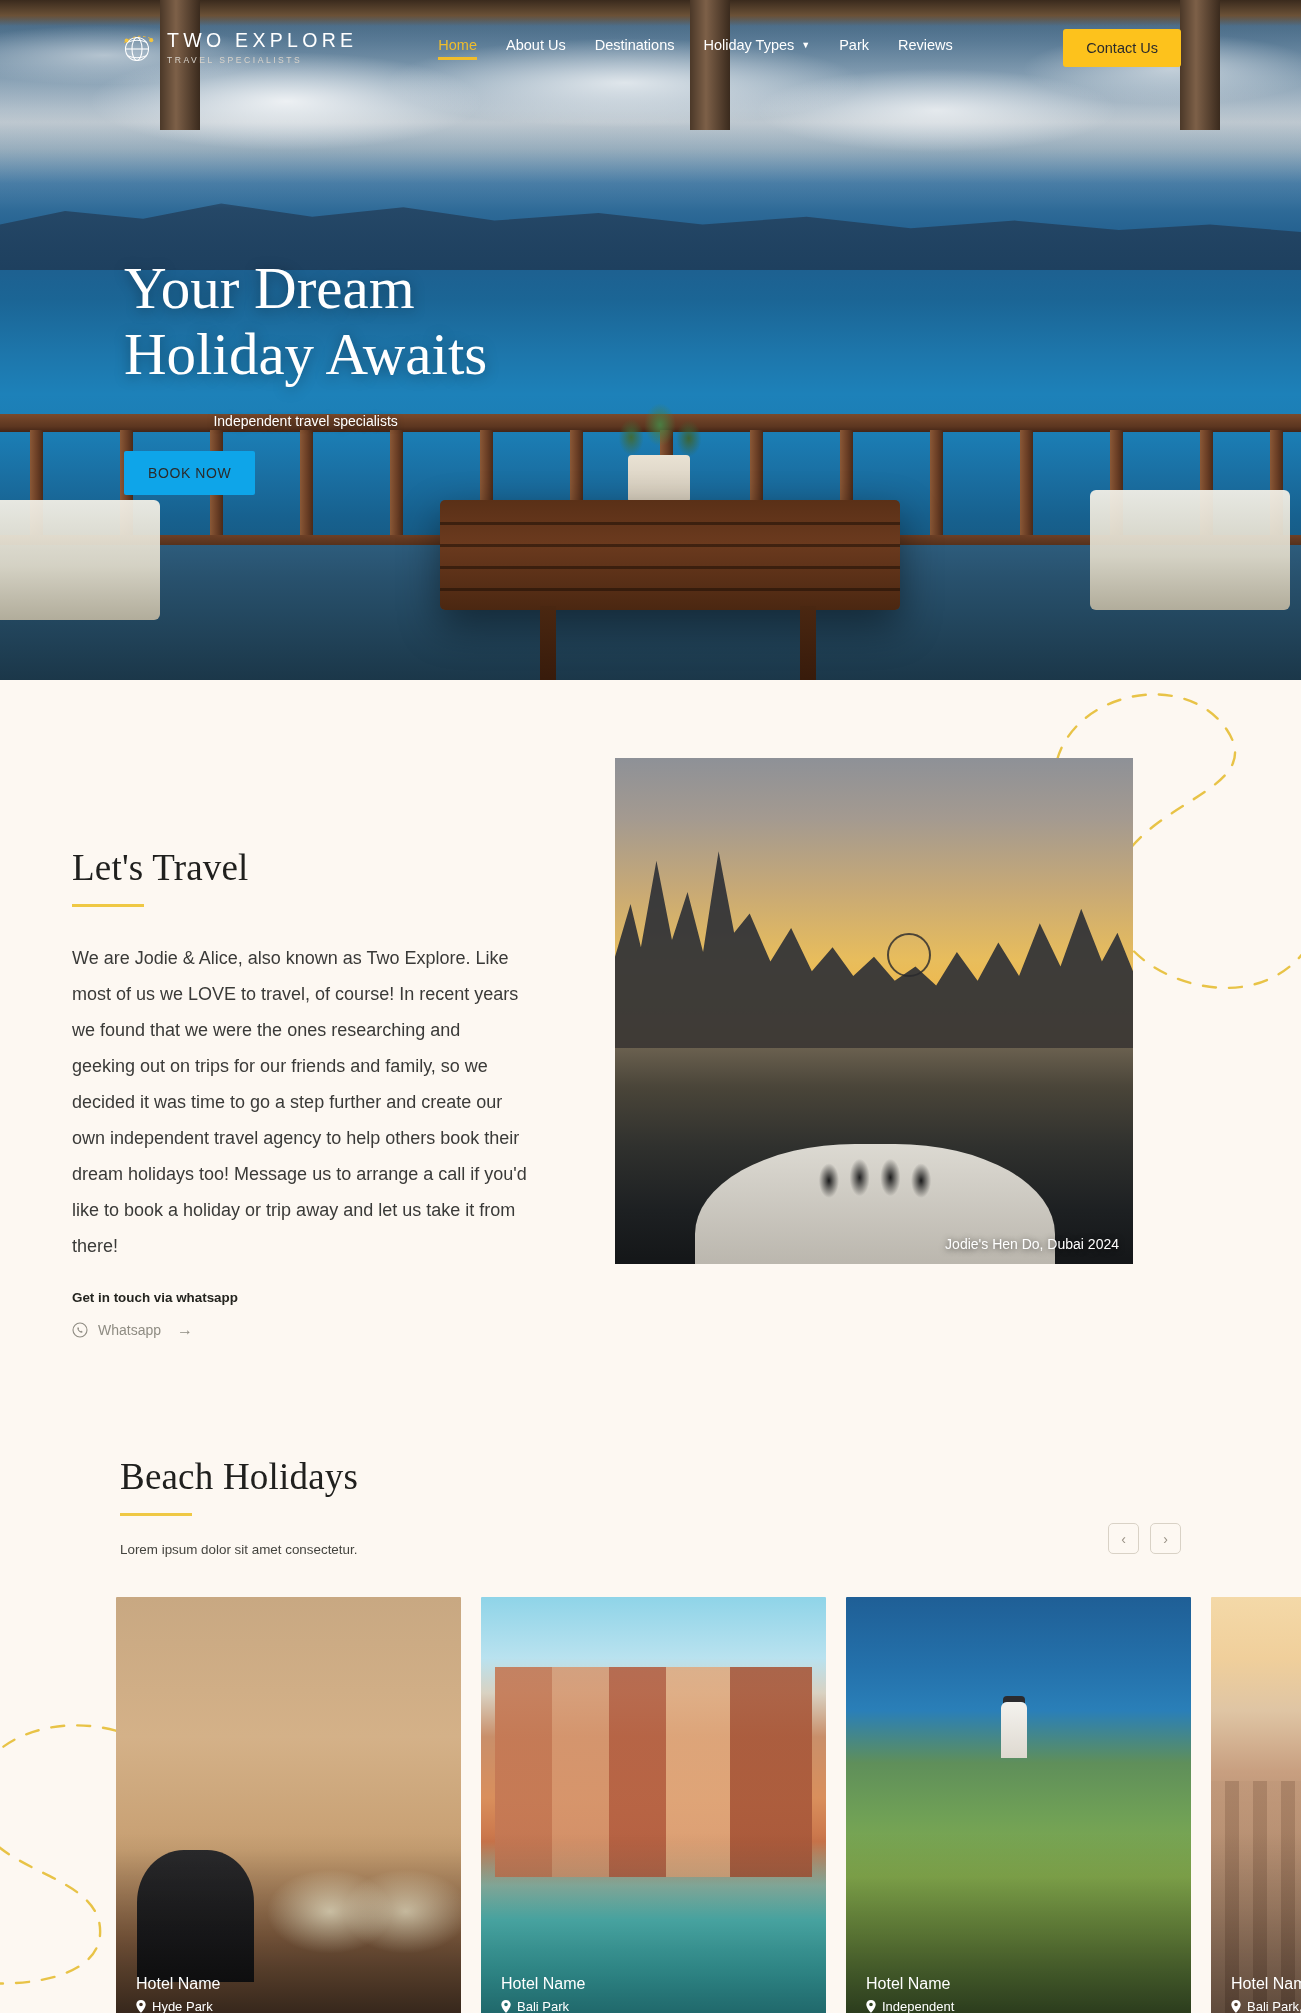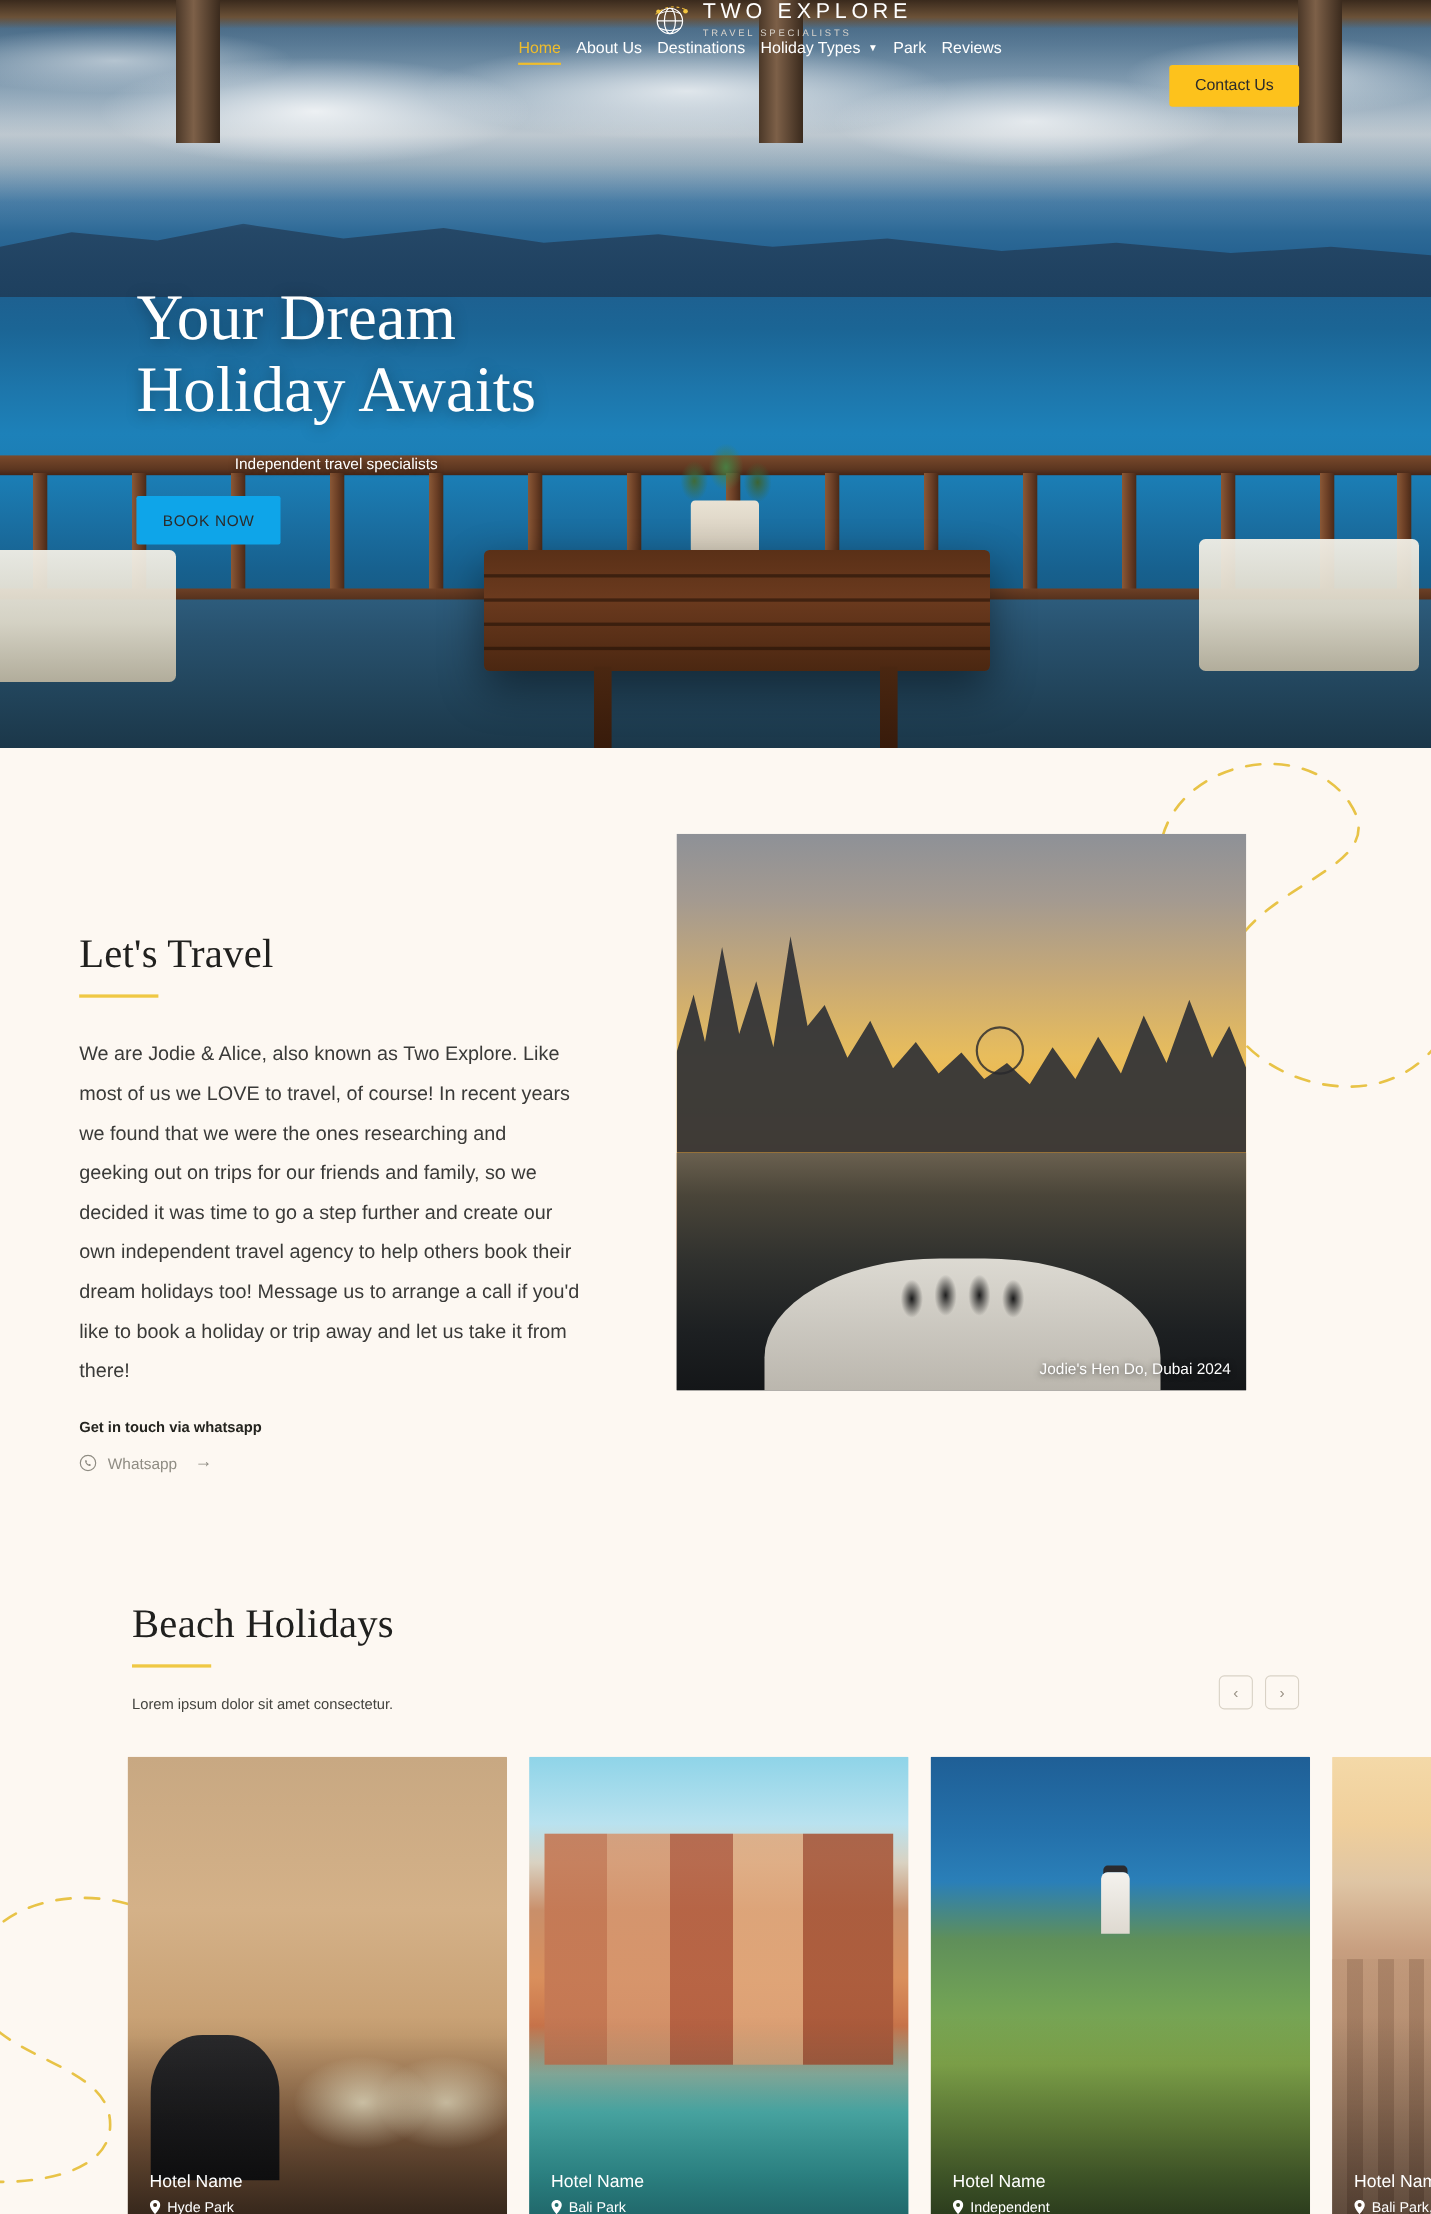--- a/index.html
+++ b/index.html
@@ -142,33 +142,33 @@
   }
   .hero-beam {
     position: absolute; left: 0; top: 0; width: 1301px; height: 26px;
     background: linear-gradient(to bottom, #3a2a1d, #6b5137 60%, rgba(60,44,30,0));
     pointer-events: none;
   }
 
   
   .navbar {
     position: absolute; left: 0; top: 0; width: 1301px; height: 96px;
-    display: flex; align-items: center; z-index: 30; flex-direction: column;
+    display: flex; align-items: center; z-index: 30;
   }
   .brand { display: flex; align-items: center; gap: 11px; margin-left: 120px; }
   .globe-icon { width: 36px; height: 36px; display: block; flex: 0 0 36px; }
   .brand-text { display: flex; flex-direction: column; line-height: 1; }
   .brand-name {
     color: #ffffff; font-size: 19.5px; letter-spacing: 4.3px; font-weight: 400;
     font-family: "Liberation Sans", sans-serif;
   }
   .brand-sub {
     color: #d8d3cb; font-size: 8.6px; letter-spacing: 2.5px; margin-top: 5px;
   }
-  .nav-links { display: flex; align-items: center; gap: 14px; margin-left: 81px; }
+  .nav-links { display: flex; align-items: center; gap: 29px; margin-left: 81px; }
   .nav-link {
     position: relative; color: #ffffff; font-size: 14.5px; text-decoration: none;
     padding-bottom: 7px; white-space: nowrap; cursor: pointer;
   }
   .nav-link.active { color: #F0BD2C; }
   .nav-link.active::after {
     content: ""; position: absolute; left: 0; bottom: 0; width: 100%; height: 2.5px;
     background: #F0BD2C;
   }
   .caret { display: inline-block; margin-left: 7px; font-size: 9px; vertical-align: 2px; }

